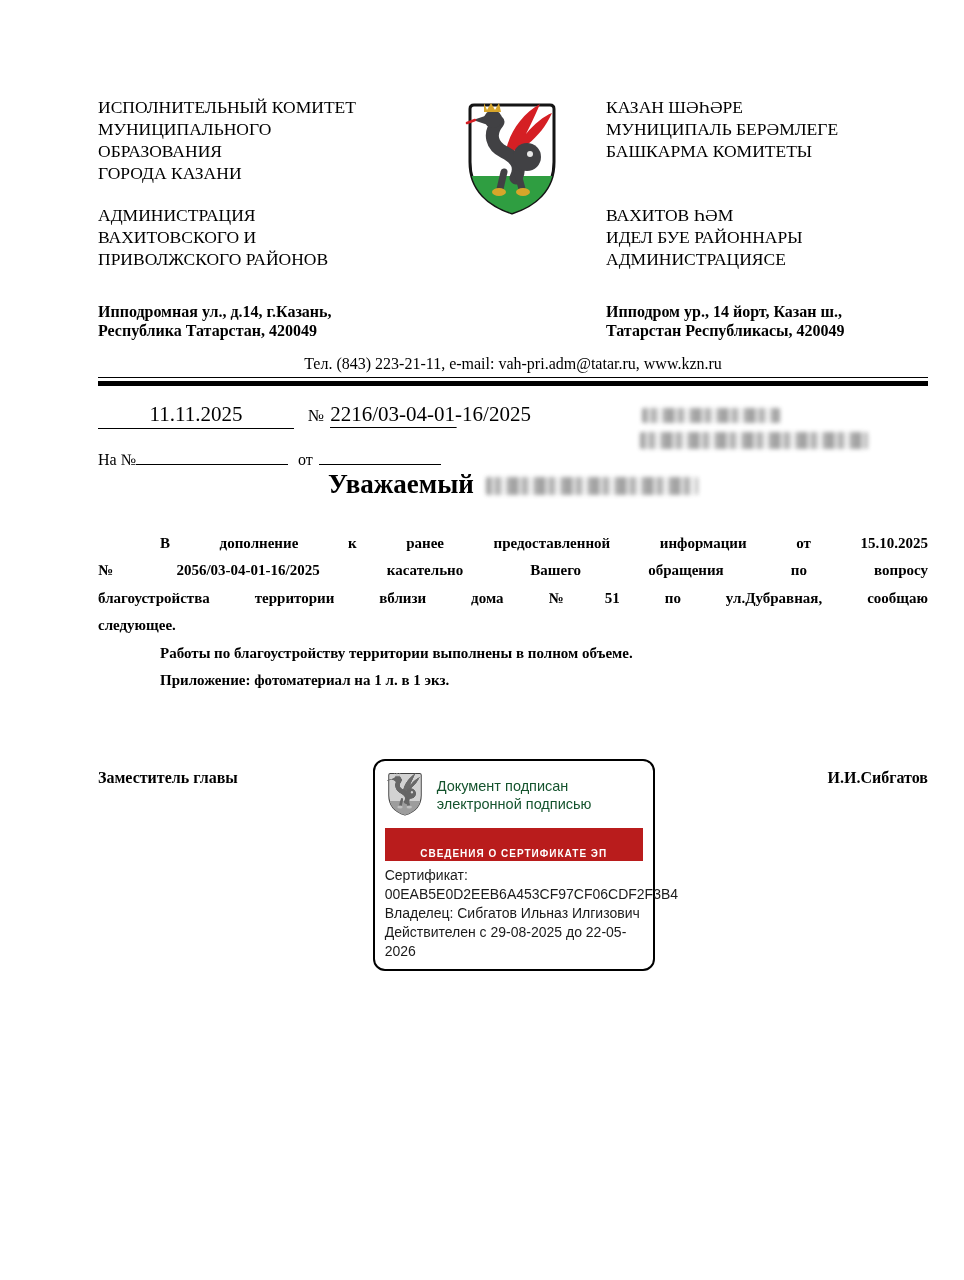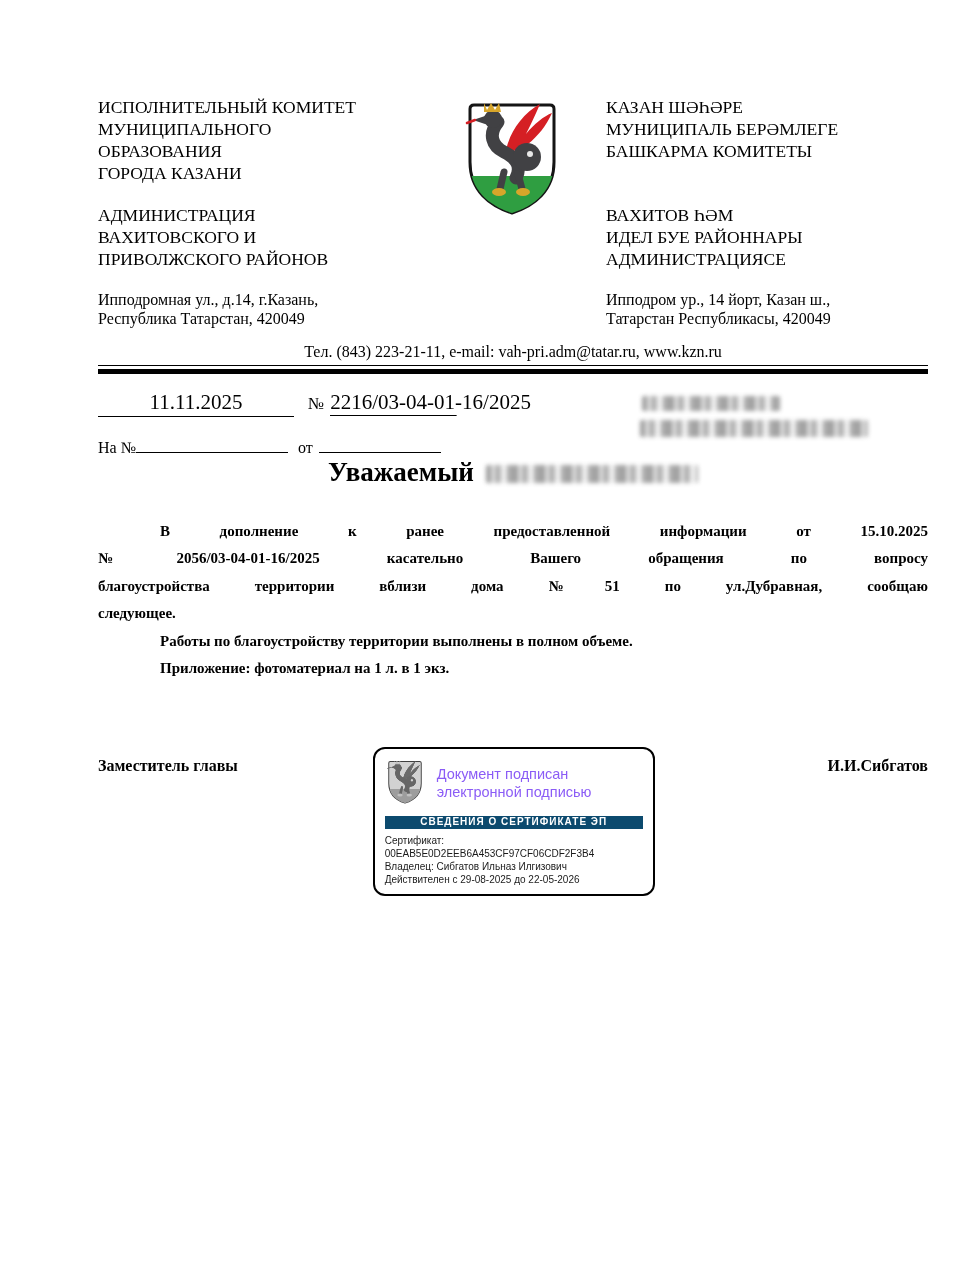--- a/index.html
+++ b/index.html
@@ -11,21 +11,21 @@
     position: relative;
     overflow: hidden;
   }
   .page { width: 964px; height: 1280px; padding: 96px 36px 0 98px; }
 
   
   .letterhead { display: flex; justify-content: space-between; align-items: flex-start; }
   .lh-col { width: 322px; font-size: 17.5px; line-height: 22px; }
   .lh-org { min-height: 108px; }
   .lh-admin { min-height: 86px; margin-top: 0; }
-  .lh-addr { font-size: 16px; line-height: 19px; margin-top: 0; }
+  .lh-addr { font-size: 16px; line-height: 19px; margin-top: 12px; font-weight: bold; }
   .lh-col .line { display: block; }
   .emblem-wrap { width: 106px; padding-top: 0; flex: 0 0 auto; }
 
   
   .contact-line {
     text-align: center; font-size: 16px; line-height: 20px;
     margin-top: 14px; padding-bottom: 3px;
     border-bottom: 1.5px solid #000;
   }
   .thick-rule { height: 4.5px; background: #000; margin-top: 3px; }
@@ -83,27 +83,27 @@
     width: 282px; min-height: 118px;
     border: 2.5px solid #000; border-radius: 12px;
     background: #fff;
     padding: 9px 10px 8px 10px;
     font-family: "Liberation Sans", "DejaVu Sans", sans-serif;
     margin-right: 38px;
   }
   .stamp-head { display: flex; align-items: center; }
   .stamp-emblem { width: 40px; flex: 0 0 auto; }
   .stamp-emblem svg { filter: grayscale(1) brightness(1.35) contrast(0.65); }
-  .stamp-title { margin-left: 12px; font-size: 14.5px; line-height: 18px; color: #8b5cf6; }
+  .stamp-title { margin-left: 12px; font-size: 14.5px; line-height: 18px; color: #14532d; }
   .stamp-bar {
-    margin-top: 7px; background: #0c4a6e; color: #fff;
+    margin-top: 7px; background: #b91c1c; color: #fff;
     font-size: 10px; letter-spacing: 1px; text-align: center;
-    padding: 0 0 2px; font-weight: bold;
-  }
-  .stamp-info { margin-top: 5px; font-size: 10px; line-height: 13px; color: #1a1a1a; }
+    padding: 20px 0 2px; font-weight: bold;
+  }
+  .stamp-info { margin-top: 5px; font-size: 14px; line-height: 19px; color: #1a1a1a; }
 </style>
 </head>
 <body>
 
 <div class="page">
 
   <header class="letterhead">
     <div class="lh-col">
       <div class="lh-org">
         <span class="line">ИСПОЛНИТЕЛЬНЫЙ КОМИТЕТ</span>

